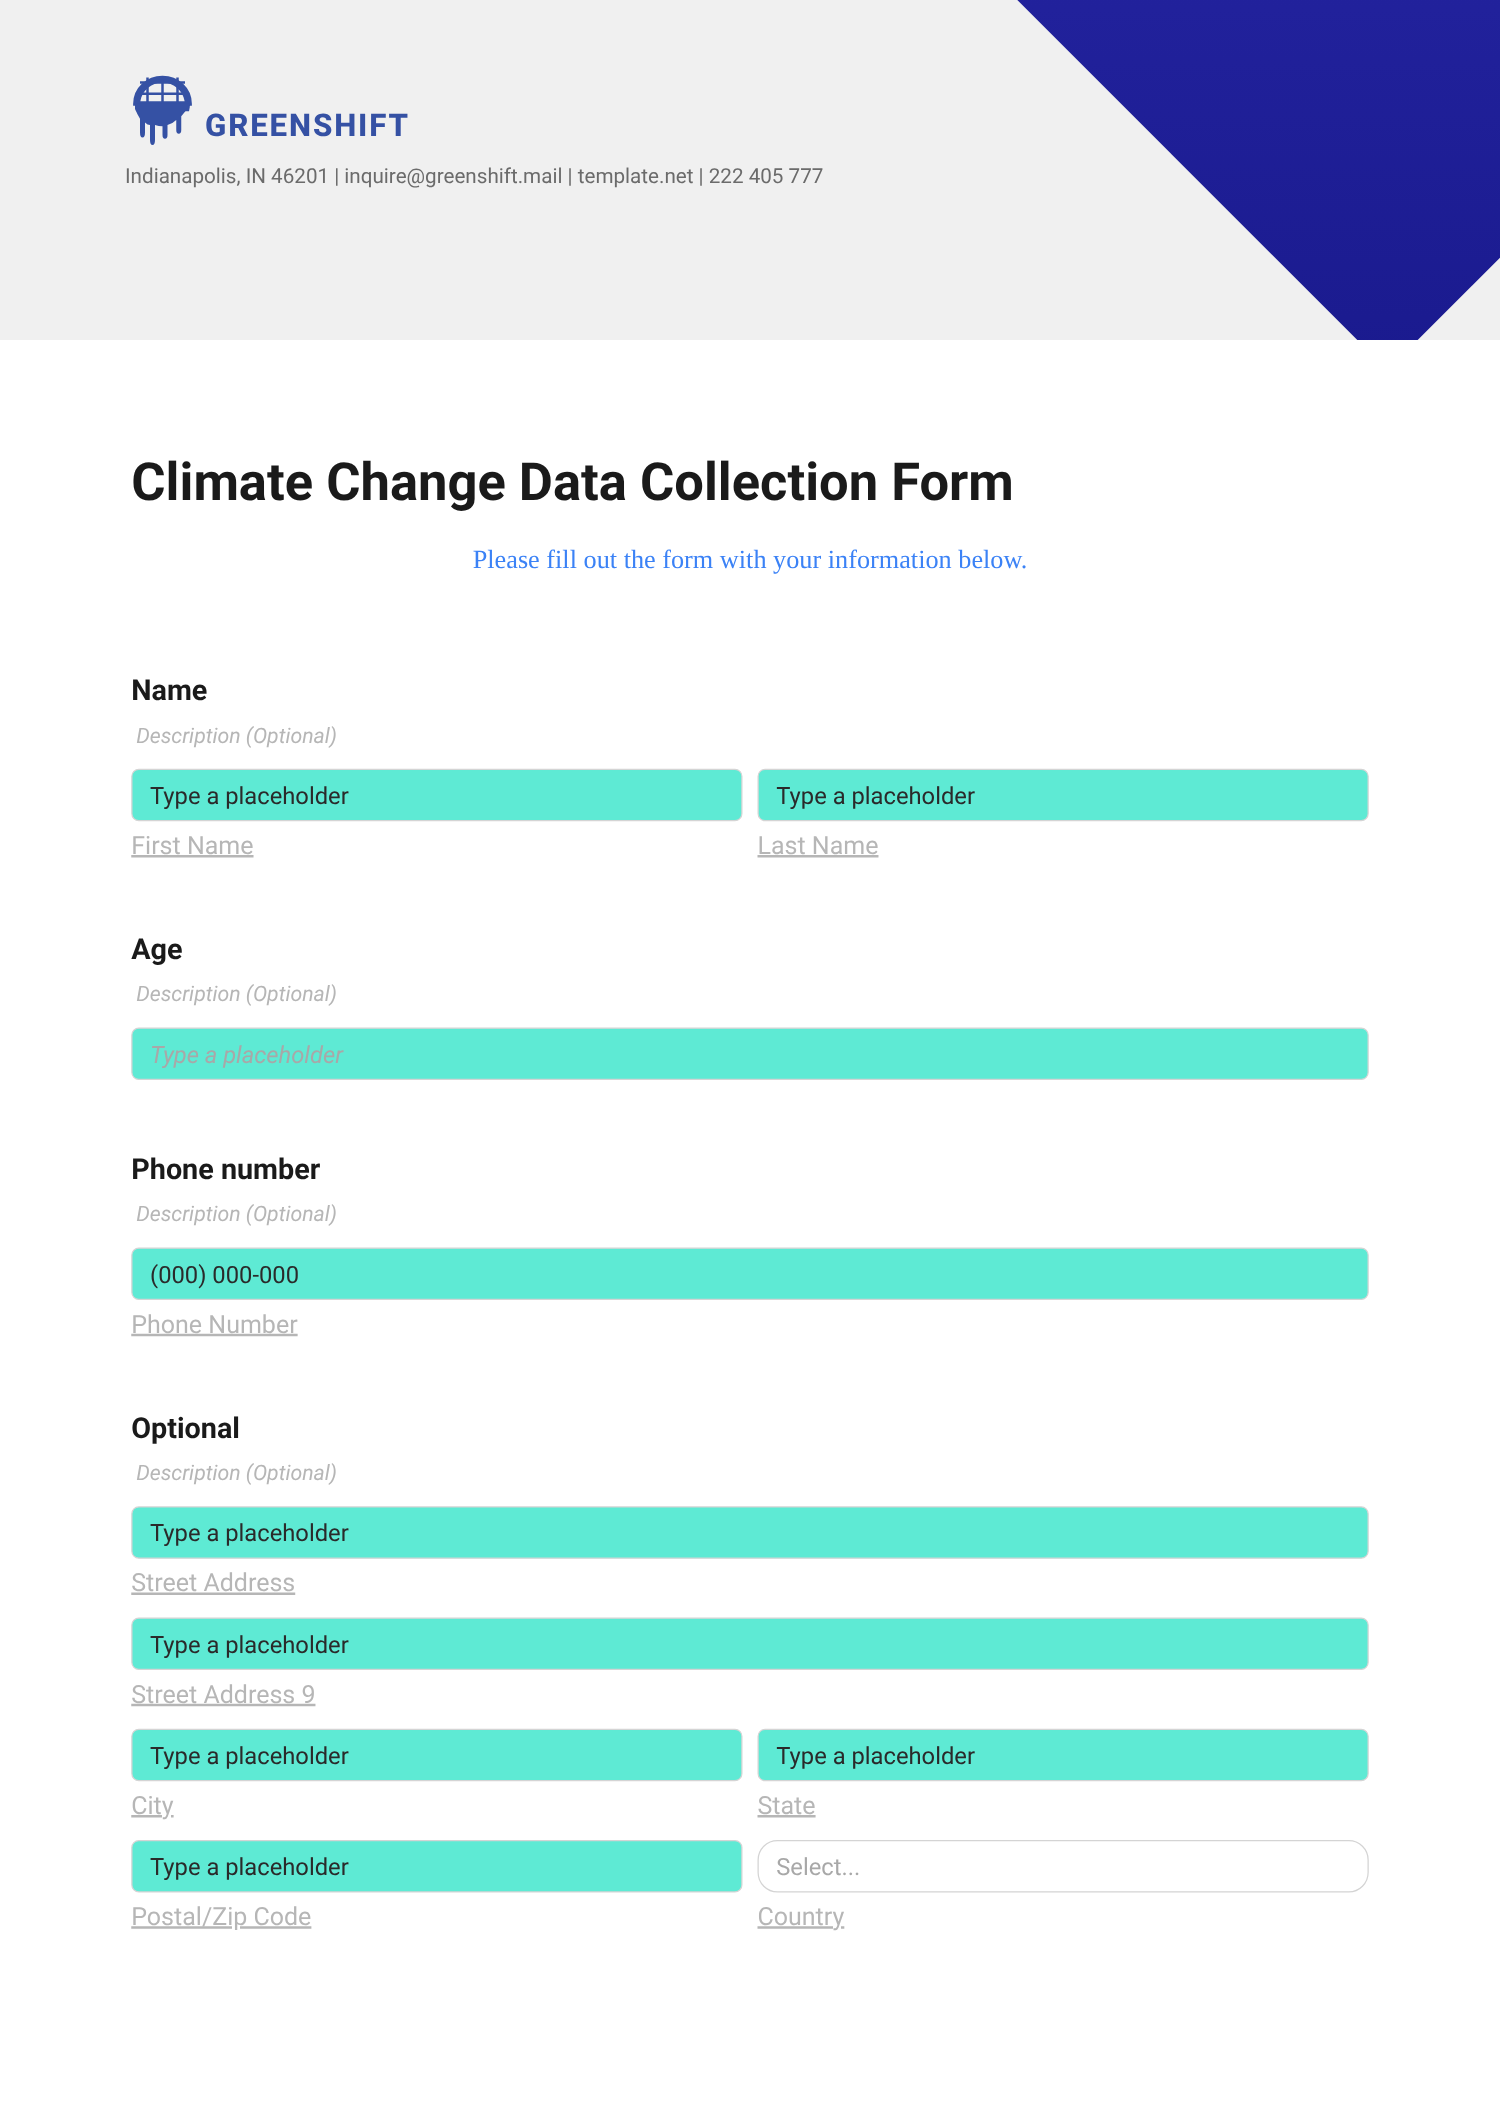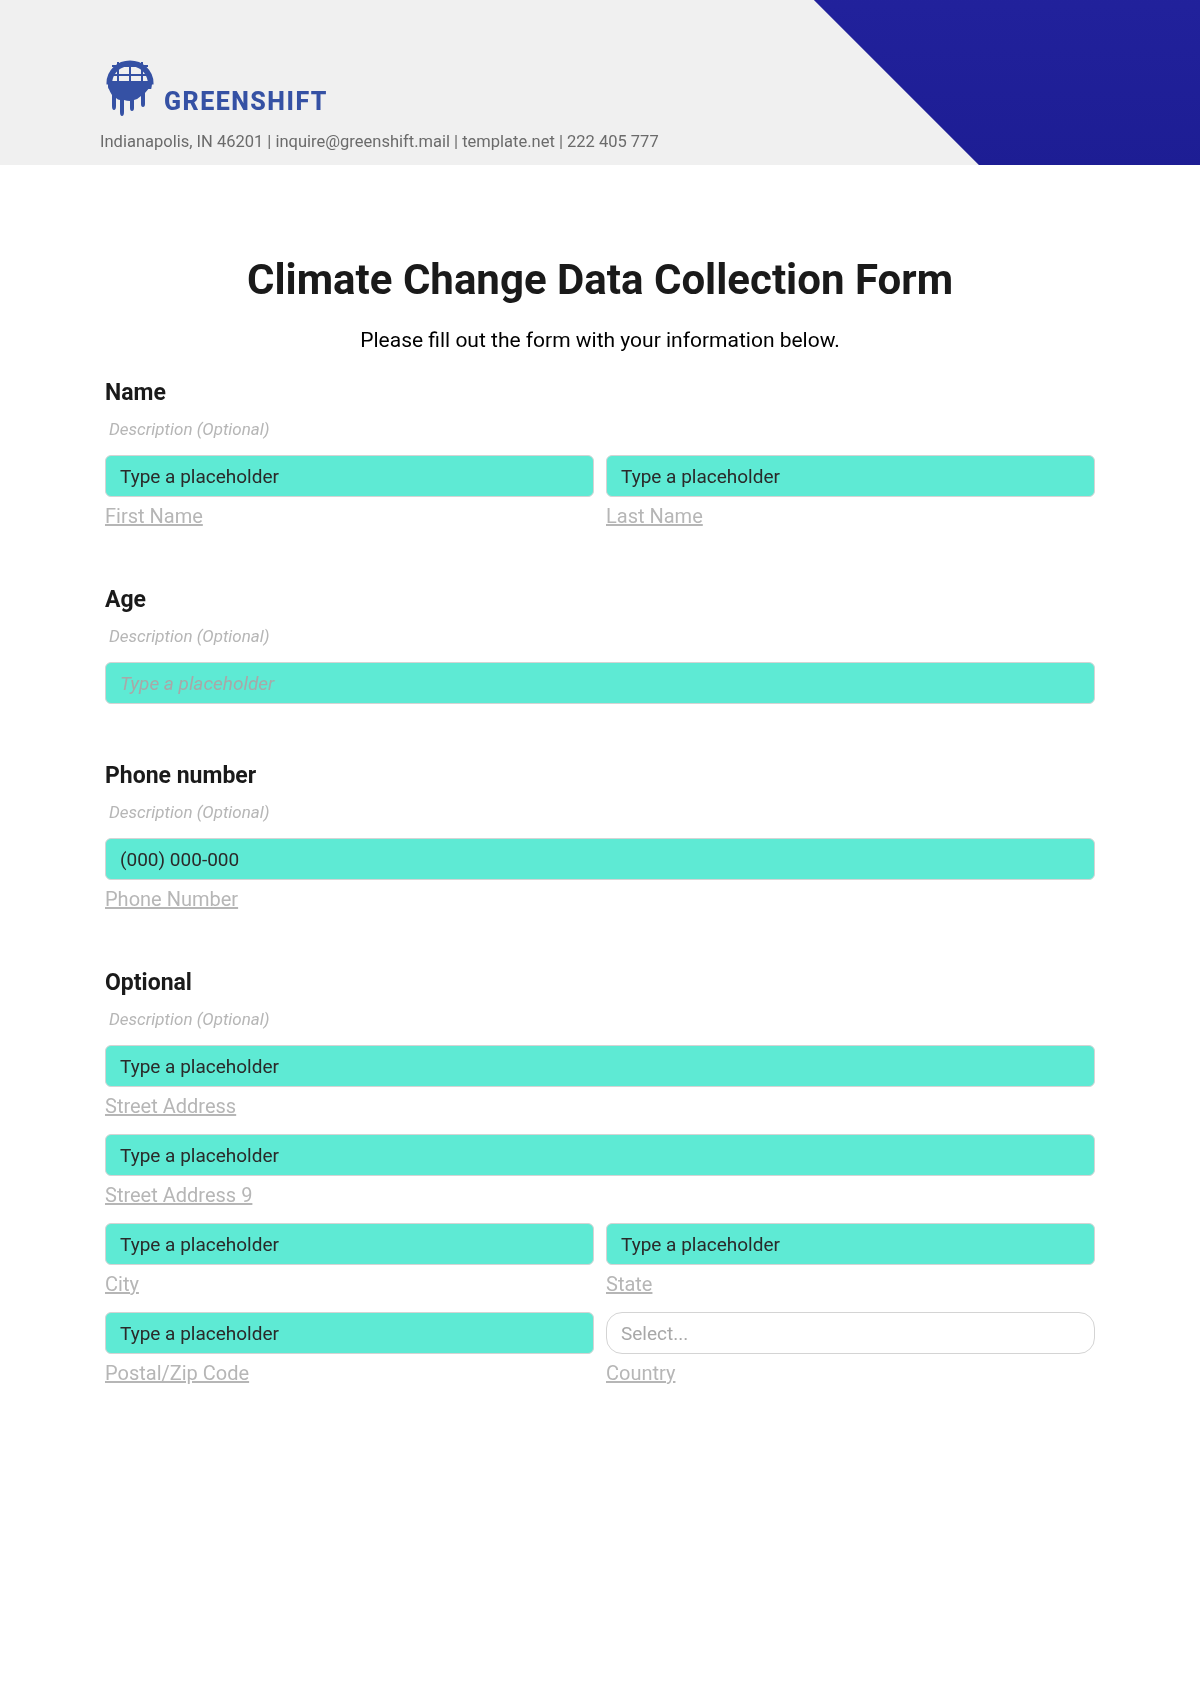--- a/index.html
+++ b/index.html
@@ -9,21 +9,21 @@
     }
     body {
       font-family: -apple-system, BlinkMacSystemFont, "Segoe UI", Roboto, Helvetica, Arial, sans-serif;
       background: #ffffff;
       width: 1200px;
       height: 1700px;
       overflow: hidden;
     }
     .header-banner {
       background: #f0f0f0;
-      height: 165px;
+      height: 272px;
       position: relative;
       overflow: hidden;
     }
     .deco-shapes {
       position: absolute;
       top: -40px;
       right: -40px;
       width: 600px;
       height: 350px;
     }
@@ -89,31 +89,32 @@
     }
     .company-contact {
       font-size: 16.5px;
       color: #6b6b6b;
       margin-top: 14px;
     }
     .form-container {
       padding: 90px 105px 0 105px;
     }
     .form-title {
-      text-align: center;
+      text-align: left;
       font-size: 42px;
       font-weight: 700;
       color: #1a1a1a;
       margin-bottom: 24px;
     }
     .form-subtitle {
       text-align: center;
       font-size: 21px;
-      color: #000000;
-      margin-bottom: 27px;
+      color: #3b82f6;
+      margin-bottom: 79px;
+      font-family: Liberation Serif, serif;
     }
     .field-group {
       margin-bottom: 58px;
     }
     .field-label {
       font-size: 23px;
       font-weight: 700;
       color: #1a1a1a;
       margin-bottom: 13px;
     }

